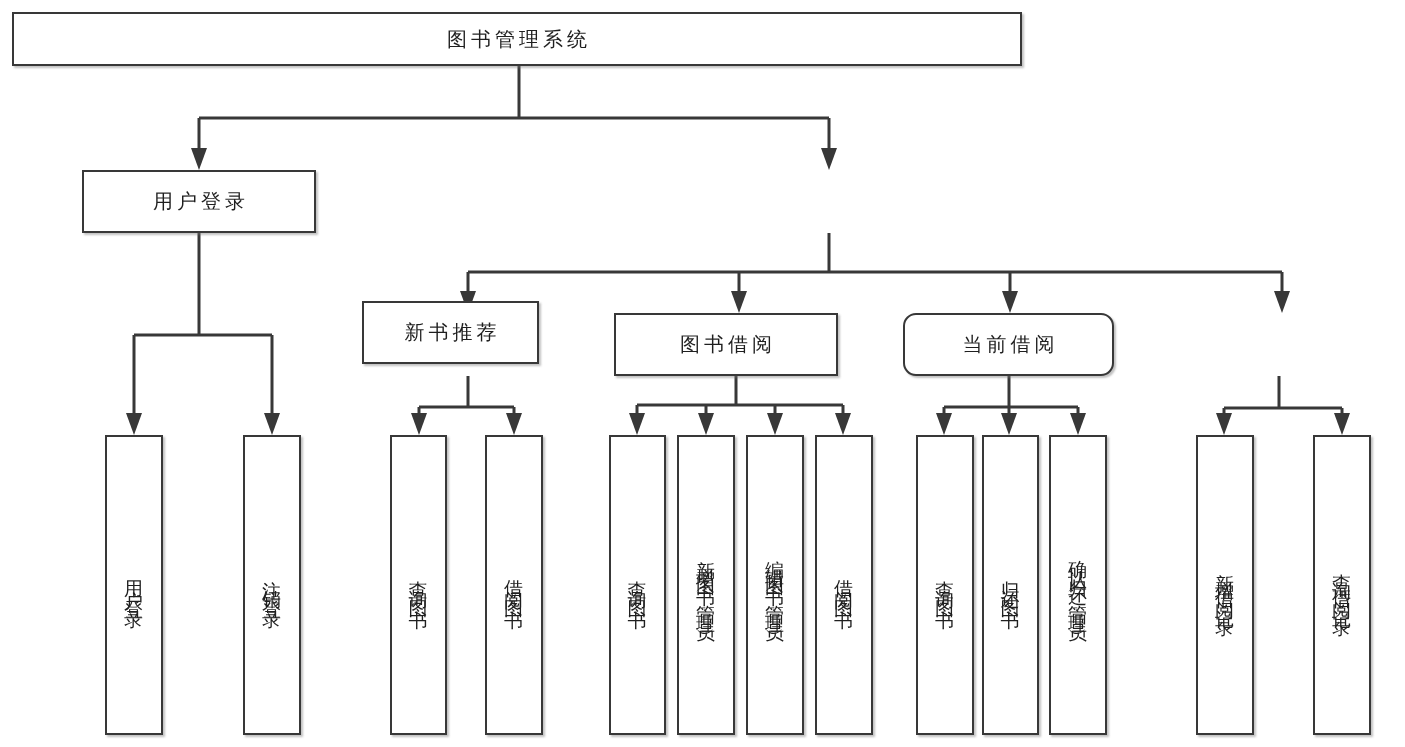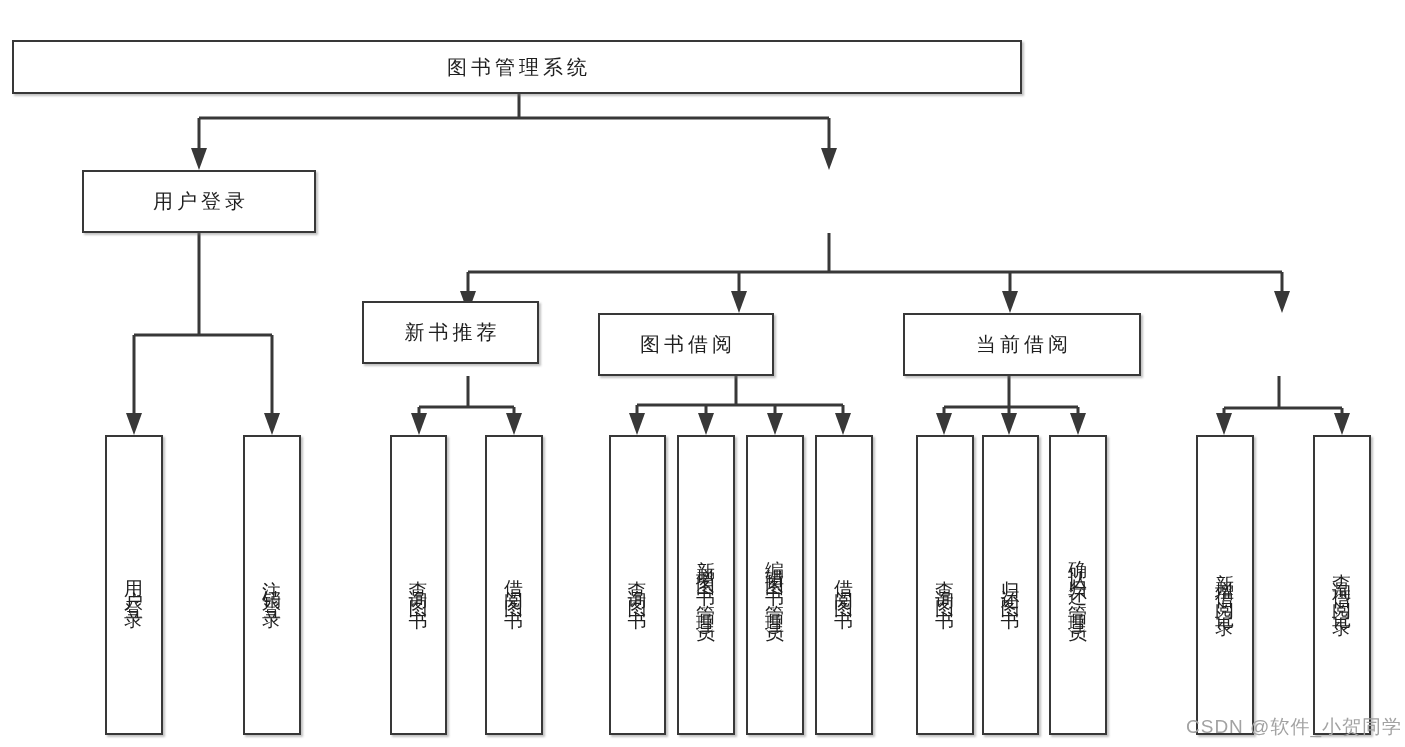--- a/index.html
+++ b/index.html
@@ -112,35 +112,35 @@
       <polygon points="1001,413 1017,413 1009,435"></polygon>
       <polygon points="1070,413 1086,413 1078,435"></polygon>
     </g>
     <g>
       <path d="M1279 376 V408 M1224 408 H1342 M1224 408 V415 M1342 408 V415"></path>
       <polygon points="1216,413 1232,413 1224,435"></polygon>
       <polygon points="1334,413 1350,413 1342,435"></polygon>
     </g>
   </svg>
 
-  <div class="node hbox" style="left:12px; top:12px; width:1010px; height:54px;margin-top:28px;">
+  <div class="node hbox" style="left:12px; top:12px; width:1010px; height:54px;">
     <span>图书管理系统</span>
   </div>
 
   <div class="node hbox" style="left:82px; top:170px; width:234px; height:63px;">
     <span>用户登录</span>
   </div>
 
   <div class="node hbox" style="left:362px; top:301px; width:177px; height:63px;align-items:center;">
     <span>新书推荐</span>
   </div>
-  <div class="node hbox" style="left:598px; top:313px; width:176px; height:63px;">
+  <div class="node hbox" style="left:614px; top:313px; width:224px; height:63px;">
     <span>图书借阅</span>
   </div>
-  <div class="node hbox" style="left:903px; top:313px; width:238px; height:63px;">
+  <div class="node hbox" style="left:903px; top:313px; width:211px; height:63px;border-radius:13px;">
     <span>当前借阅</span>
   </div>
 
   <div class="node vbox" style="left:105px; width:58px;">
     <span class="vtext">用户登录</span>
   </div>
   <div class="node vbox" style="left:243px; width:58px;">
     <span class="vtext">注销登录</span>
   </div>
 
@@ -174,15 +174,14 @@
     <span class="vtext">确认归还（管理员）</span>
   </div>
 
   <div class="node vbox long" style="left:1196px; width:58px;">
     <span class="vtext">新增借阅记录</span>
   </div>
   <div class="node vbox long" style="left:1313px; width:58px;">
     <span class="vtext">查询借阅记录</span>
   </div>
 
-  <div class="watermark">CSDN @软件_小贺同学</div>
 
 </div>
 
 </body></html>

